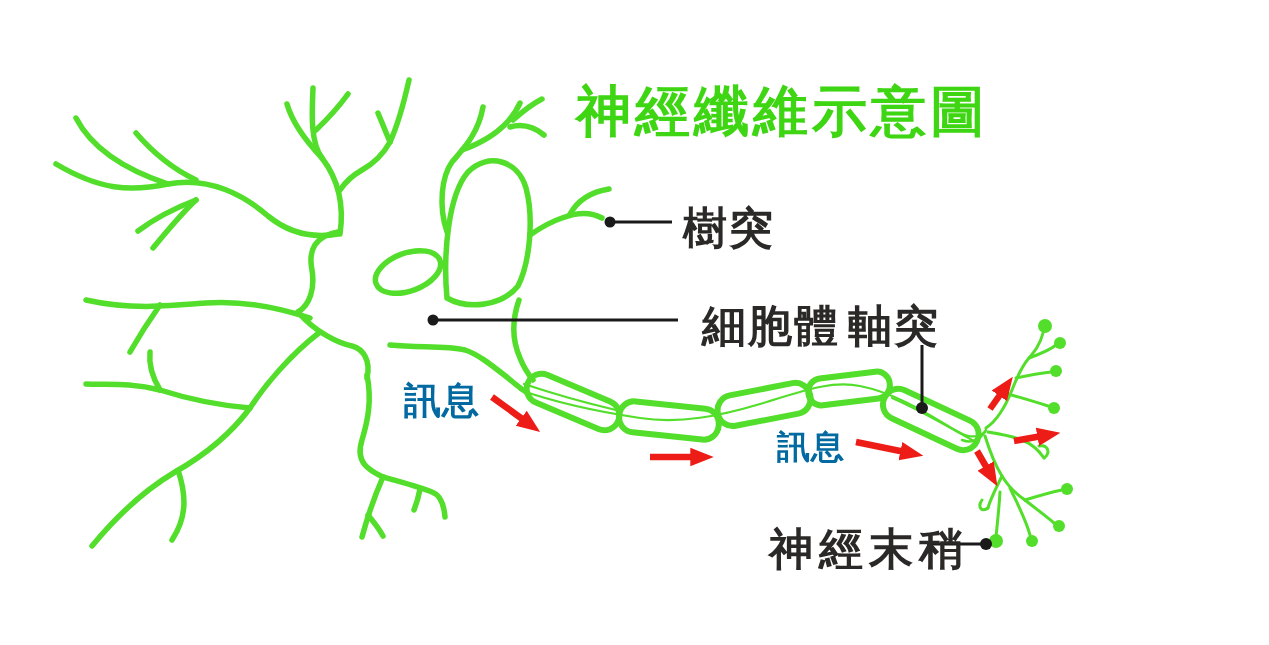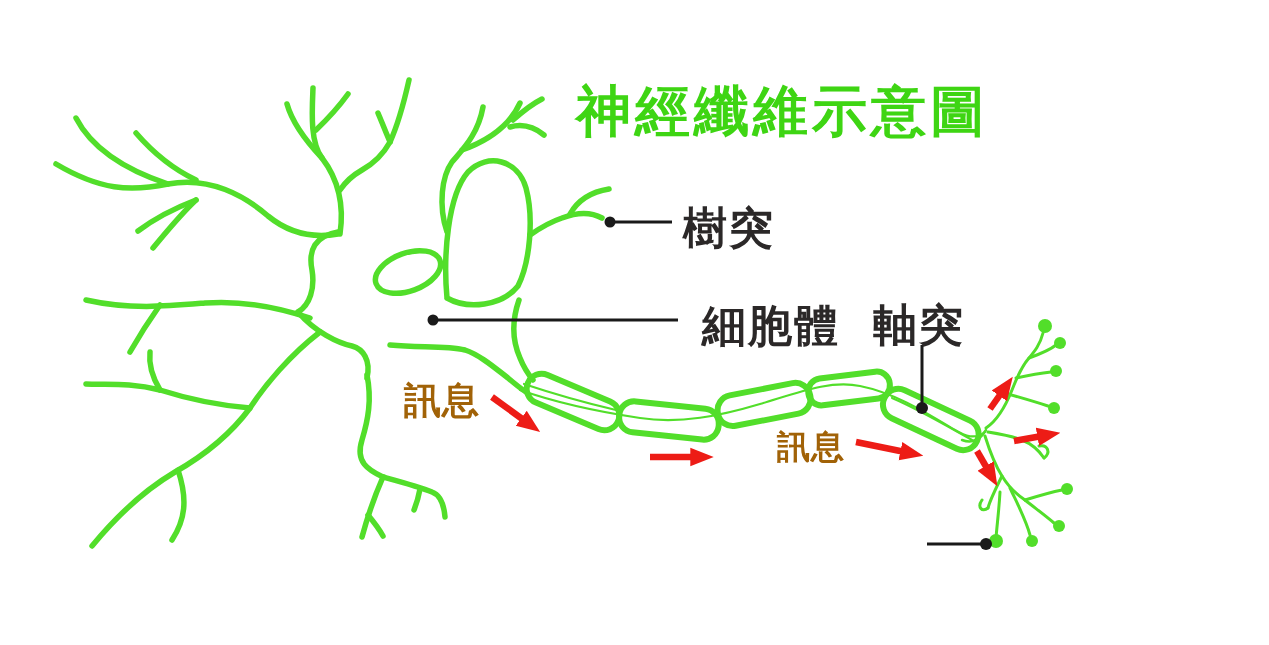--- a/index.html
+++ b/index.html
@@ -24,27 +24,27 @@
     position:absolute;
     left:576px;top:84px;
     font-size:55px;
     font-weight:700;
     letter-spacing:4px;
     color:#3ed513;
     white-space:nowrap;
     line-height:1;
   }
   .signal{
-    color:#a16207;
+    color:#0369a1;
     font-size:33px;
     letter-spacing:1px;
   }
   .lbl-dendrite{left:683px;top:206px;}
   .lbl-cellbody{left:702px;top:304px;}
-  .lbl-axon{left:873px;top:304px;font-family:Liberation Serif, serif;}
+  .lbl-axon{left:848px;top:304px;}
   .lbl-terminal{left:769px;top:527px;letter-spacing:6px;}
   .lbl-signal1{left:404px;top:382px;font-size:37px;}
   .lbl-signal2{left:777px;top:430px;}
 </style>
 </head>
 <body>
 
 <div id="stage">
 
   <svg id="art" width="1269" height="645" viewBox="0 0 1269 645">
@@ -188,18 +188,19 @@
   </svg>
 
   <div class="title">神經纖維示意圖</div>
 
   <div class="lbl lbl-dendrite">樹突</div>
 
   <div class="lbl lbl-cellbody">細胞體</div>
 
   <div class="lbl lbl-axon">軸突</div>
 
+  <div class="lbl lbl-terminal">神經末稍</div>
 
   <div class="lbl signal lbl-signal1">訊息</div>
 
   <div class="lbl signal lbl-signal2">訊息</div>
 
 </div>
 
 </body></html>

